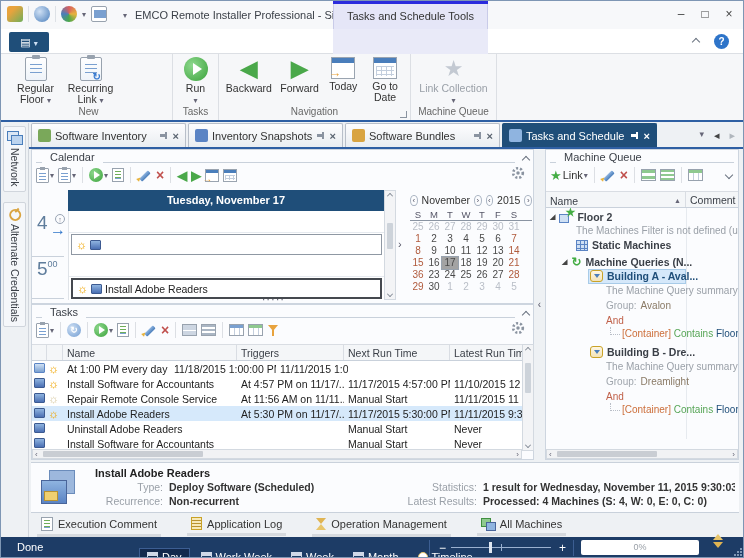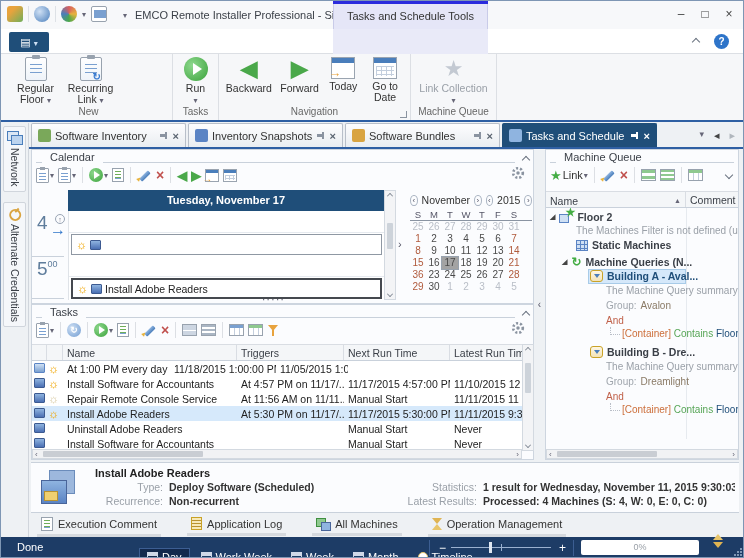--- a/index.html
+++ b/index.html
@@ -536,21 +536,21 @@
       <span class="th c3">Triggers</span>
       <span class="th c4">Next Run Time</span>
       <span class="th c5" style="border-right:none">Latest Run Time</span>
     </div>
     <div class="trows">
         <div class="trow">
           <span class="tc c0"><span class="ti-deploy inv"></span></span>
           <span class="tc c1"><span class="sun">☼</span></span>
           <span class="tc c3">At 1:00 PM every day</span>
           <span class="tc c4">11/18/2015 1:00:00 PM</span>
-          <span class="tc c5">11/05/2015 1:0</span>
+          <span class="tc c5">11/11/2015 1:0</span>
         </div>
         <div class="trow">
           <span class="tc c0"><span class="ti-deploy"></span></span>
           <span class="tc c1"><span class="sun">☼</span></span>
           <span class="tc c2">Install Software for Accountants</span>
           <span class="tc c3">At 4:57 PM on 11/17/...</span>
           <span class="tc c4">11/17/2015 4:57:00 PM</span>
           <span class="tc c5">11/10/2015 12</span>
         </div>
         <div class="trow">
@@ -710,26 +710,26 @@
   <div class="btabs">
     <span class="btab">
         <span class="report"></span>
         <span>Execution Comment</span>
       </span>
     <span class="btab">
         <span class="bt-log"></span>
         <span>Application Log</span>
       </span>
     <span class="btab">
+        <span class="hg"></span>
+        <span>Operation Management</span>
+      </span>
+    <span class="btab">
         <span class="bt-mach"></span>
         <span>All Machines</span>
-      </span>
-    <span class="btab">
-        <span class="hg"></span>
-        <span>Operation Management</span>
       </span>
   </div>
 
   <div class="sbar">
     <span class="sdone">Done</span>
     <div class="views">
       <span class="vbtn act">
           <span class="sb-cal"></span>
           <span>Day</span>
         </span>

